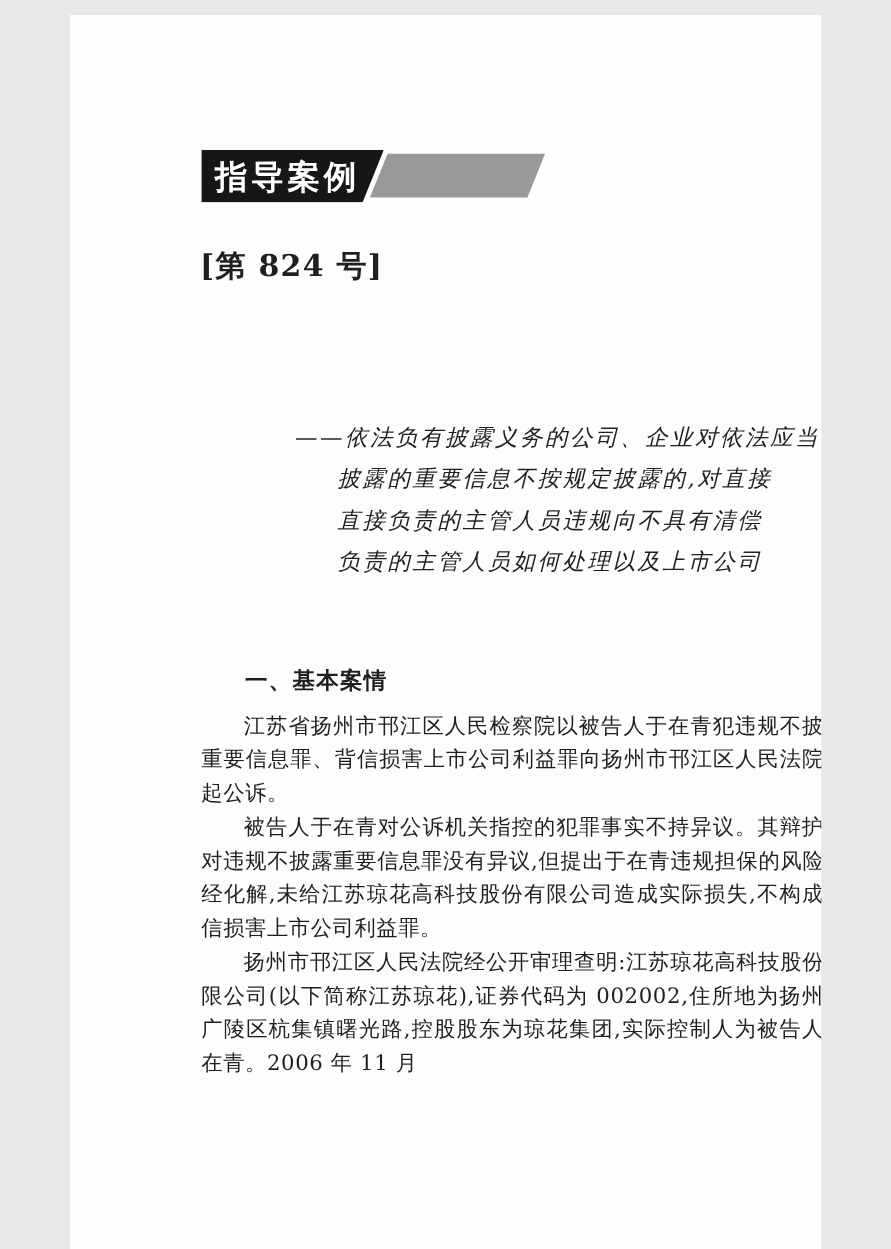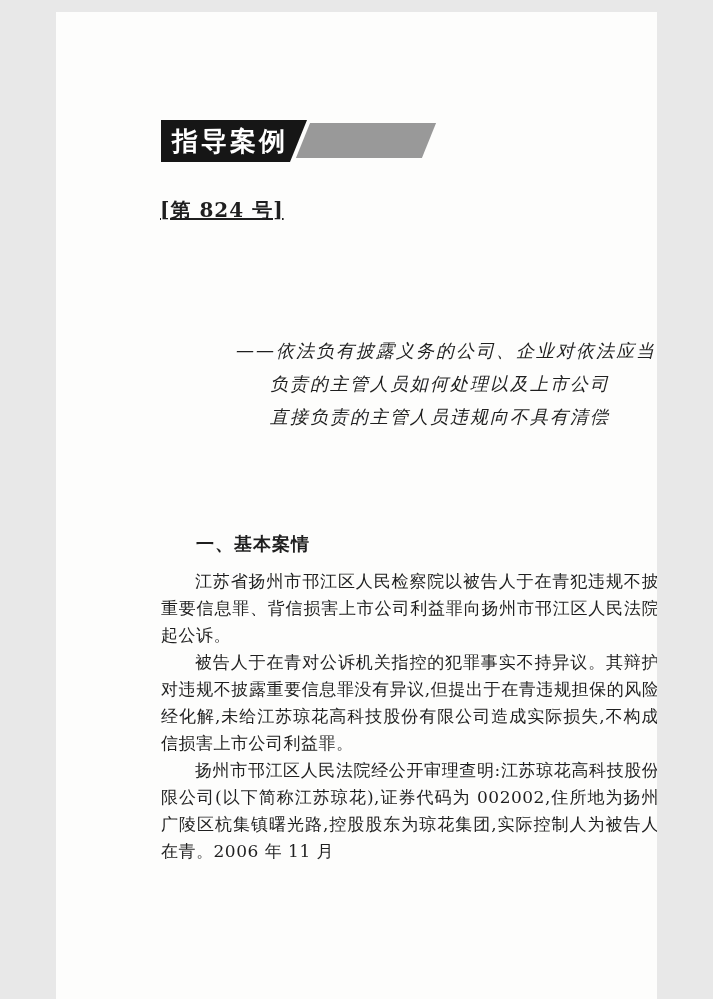--- a/index.html
+++ b/index.html
@@ -48,24 +48,23 @@
     margin-left: -4px;
     margin-top: -2px;
     transform: skewX(-22deg);
   }
 
   
   .case-number {
     position: absolute;
     left: 104px;
     top: 185px;
-    font-size: 20px;
+    font-size: 24px;
     font-weight: bold;
     letter-spacing: 1px;
-    text-decoration: underline;
   }
 
   
   .doc-title {
     position: absolute;
     left: 105px;
     width: 515px;
     top: 272px;
     text-align: center;
     font-size: 24px;
@@ -130,22 +129,23 @@
   <div class="banner">
     <div class="banner-black">指导案例</div>
     <div class="banner-gray"></div>
   </div>
 
   <div class="case-number">[第 824 号]</div>
 
 
   <div class="subtitle">
     <div class="sub-line">——依法负有披露义务的公司、企业对依法应当</div>
+    <div class="sub-line indented">披露的重要信息不按规定披露的,对直接</div>
+    <div class="sub-line indented">直接负责的主管人员违规向不具有清偿</div>
     <div class="sub-line indented">负责的主管人员如何处理以及上市公司</div>
-    <div class="sub-line indented">直接负责的主管人员违规向不具有清偿</div>
   </div>
 
   <div class="section-heading">一、基本案情</div>
 
   <div class="body-text">
     <p>江苏省扬州市邗江区人民检察院以被告人于在青犯违规不披露重要信息罪、背信损害上市公司利益罪向扬州市邗江区人民法院提起公诉。</p>
     <p>被告人于在青对公诉机关指控的犯罪事实不持异议。其辩护人对违规不披露重要信息罪没有异议,但提出于在青违规担保的风险已经化解,未给江苏琼花高科技股份有限公司造成实际损失,不构成背信损害上市公司利益罪。</p>
     <p>扬州市邗江区人民法院经公开审理查明:江苏琼花高科技股份有限公司(以下简称江苏琼花),证券代码为 002002,住所地为扬州市广陵区杭集镇曙光路,控股股东为琼花集团,实际控制人为被告人于在青。2006 年 11 月</p>
   </div>
 

